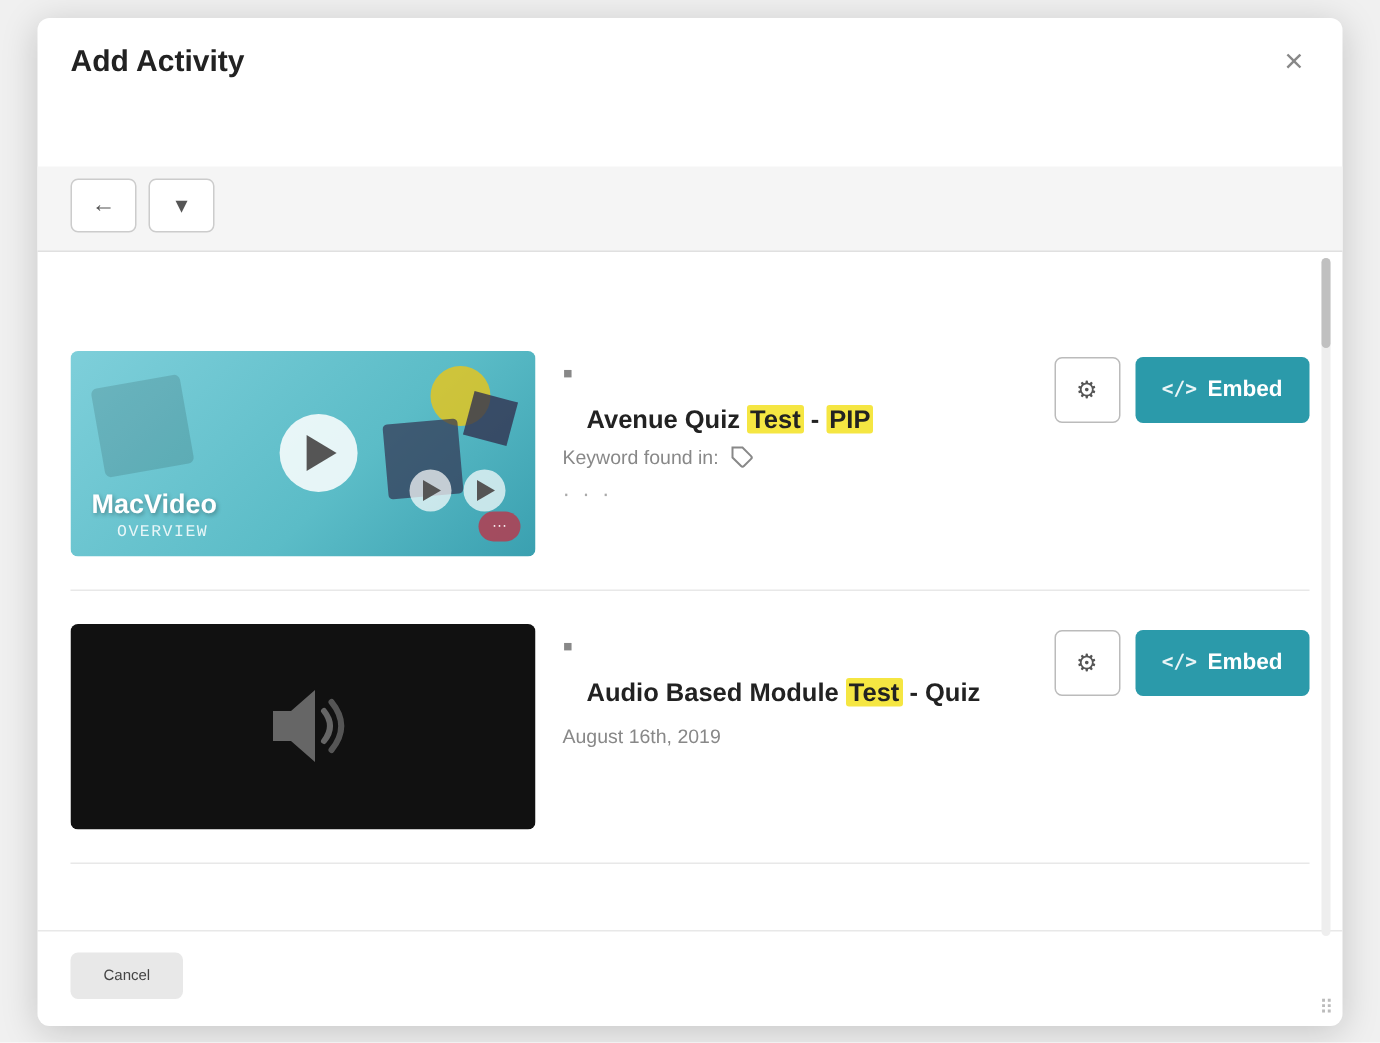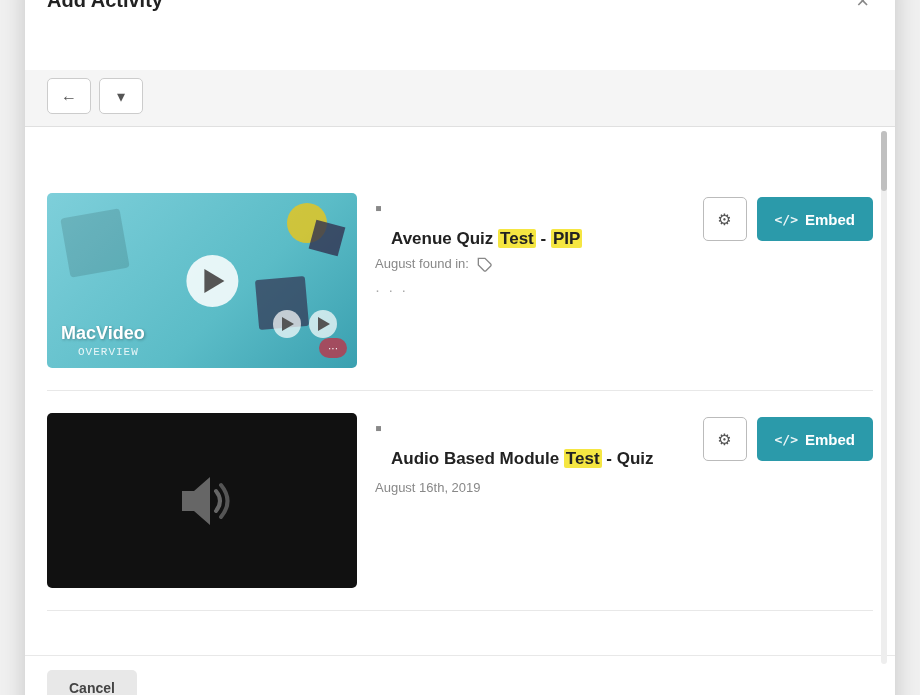--- a/index.html
+++ b/index.html
@@ -73,21 +73,21 @@
     .item-row {
       display: flex;
       align-items: flex-start;
       gap: 18px;
       padding: 22px 0;
       border-bottom: 1px solid #e8e8e8;
     }
     .item-thumbnail {
       width: 310px;
       min-width: 310px;
-      height: 175px;
+      height: 137px;
       border-radius: 5px;
       overflow: hidden;
       position: relative;
       flex-shrink: 0;
     }
     .thumb-video {
       width: 100%;
       height: 100%;
       background: linear-gradient(135deg, #7ecfda 0%, #5bbcc7 60%, #3aa0b0 100%);
       display: flex;
@@ -227,24 +227,24 @@
       align-items: center;
       justify-content: flex-start;
       padding: 14px 22px 18px 22px;
       border-top: 1px solid #e8e8e8;
     }
     .cancel-btn {
       background: #e8e8e8;
       border: none;
       border-radius: 5px;
       padding: 10px 22px;
-      font-size: 14px;
+      font-size: 10px;
       color: #444;
       cursor: pointer;
-      font-weight: 700;
+      font-weight: 400;
     }
     .scrollbar-hint {
       position: absolute;
       right: 8px;
       top: 160px;
       bottom: 60px;
       width: 6px;
       display: flex;
       flex-direction: column;
       align-items: center;
@@ -366,21 +366,21 @@
           </div>
         </div>
       </div>
 
       <div class="item-info">
         <span class="item-type-icon">▪</span>
         <div class="item-title">
           Avenue Quiz <span class="highlight">Test</span> - <span class="highlight">PIP</span>
         </div>
         <div class="item-keyword">
-          <span>August found in:</span>
+          <span>Keyword found in:</span>
           <span class="keyword-tag">
             <svg width="16" height="16" viewBox="0 0 24 24" fill="none" stroke="#888" stroke-width="2" style="vertical-align:middle;">
               <path d="M20.59 13.41l-7.17 7.17a2 2 0 0 1-2.83 0L2 12V2h10l8.59 8.59a2 2 0 0 1 0 2.82z"></path>
               <line x1="7" y1="7" x2="7.01" y2="7"></line>
             </svg>
           </span>
         </div>
         <div class="ellipsis">· · ·</div>
       </div>
 

